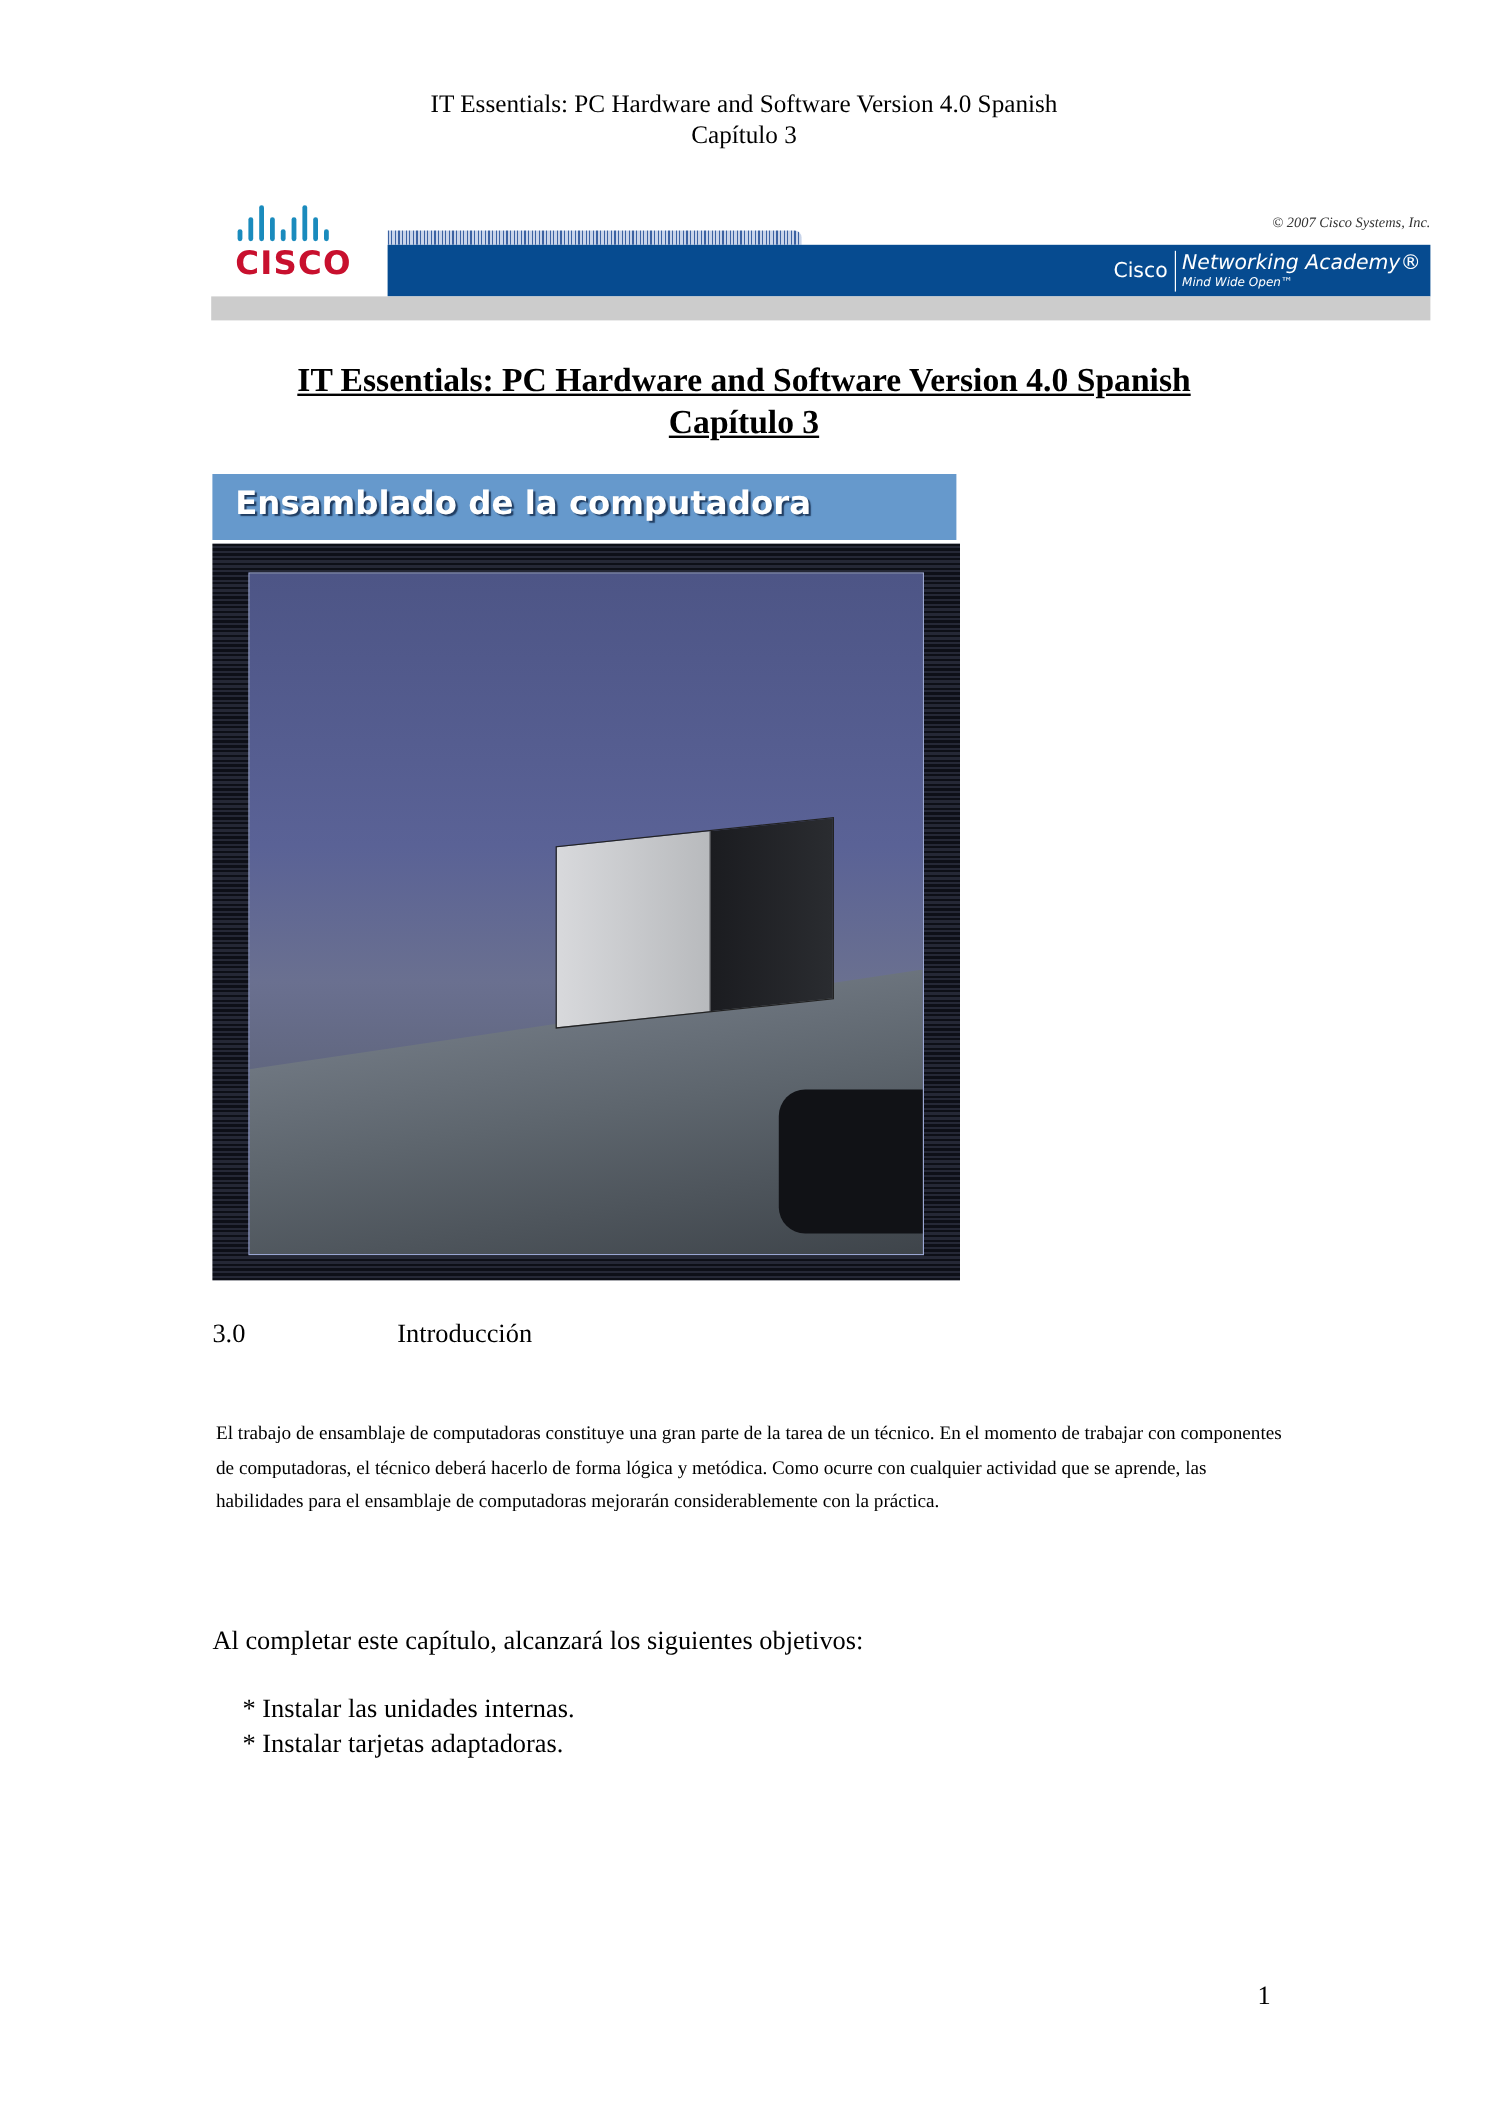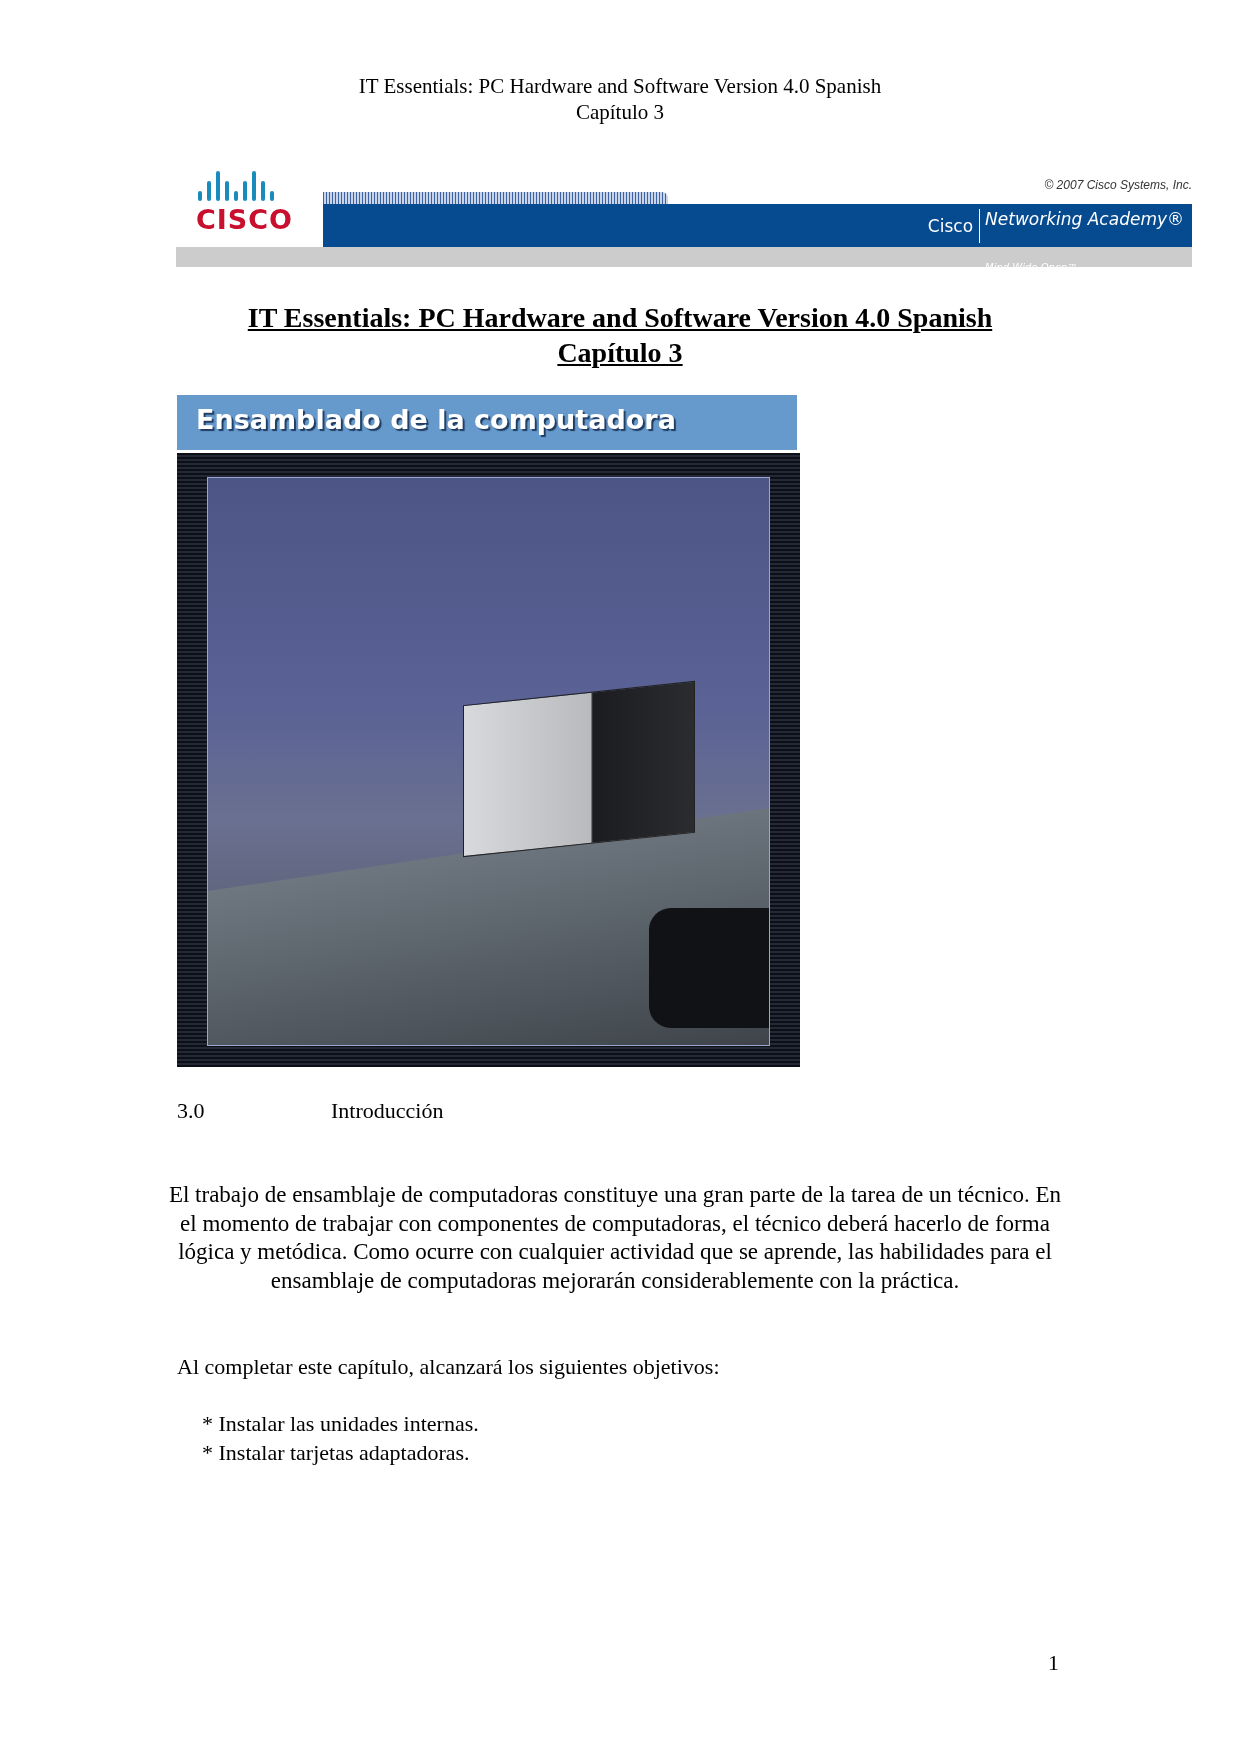--- a/index.html
+++ b/index.html
@@ -11,28 +11,28 @@
   .logo { position: absolute; left: 20px; top: 5px; width: 95px; height: 75px; }
   .logo .bars { display: flex; align-items: flex-end; gap: 5px; height: 34px; margin-left: 2px; }
   .logo .bars span { width: 4px; background: #1a8bbd; display: block; border-radius: 2px; }
   .logo .word { font-family: "DejaVu Sans", sans-serif; font-weight: bold; color: #c8102e;
                 font-size: 27px; letter-spacing: 1px; margin-top: 3px; }
   .stripe { position: absolute; left: 147px; top: 30px; width: 345px; height: 12px;
             background: repeating-linear-gradient(90deg, #3c62a2 0 1px, #c8d4ea 1px 3px);
             border-radius: 0 6px 0 0; }
   .bluebar { position: absolute; left: 147px; top: 42px; width: 869px; height: 43px; background: #064b90; }
   .graybar { position: absolute; left: 0; top: 85px; width: 1016px; height: 20px; background: #cccccc; }
-  .copyright { position: absolute; right: 0; top: 16px; font-family: Liberation Sans, sans-serif;
+  .copyright { position: absolute; right: 0; top: 16px; font-family: Liberation Serif, serif;
                font-style: italic; font-size: 12px; color: #333; }
   .academy { position: absolute; right: 8px; top: 47px; color: #fff; font-family: "DejaVu Sans", sans-serif;
              display: flex; align-items: flex-start; }
   .academy .cisco { font-size: 17px; padding-right: 6px; border-right: 1px solid #fff; line-height: 34px; }
   .academy .na { padding-left: 5px; font-style: italic; }
   .academy .na .t1 { font-size: 17px; line-height: 20px; }
-  .academy .na .t2 { font-size: 10px; line-height: 13px; margin-top: 32px; }
+  .academy .na .t2 { font-size: 10px; line-height: 13px; }
   .title { position: absolute; left: 0; width: 1240px; top: 300px; text-align: center;
            font-weight: bold; font-size: 28px; line-height: 35px; }
   .title span { text-decoration: underline; }
   .figure { position: absolute; left: 177px; top: 395px; width: 517px; height: 672px; }
   .fig-head { position: absolute; left: 0; top: 0; width: 620px; height: 55px; background: #6699cc; }
   .fig-head span { position: absolute; left: 19px; top: 9px; font-family: "DejaVu Sans", sans-serif;
                    font-weight: bold; font-size: 27px; color: #fff; text-shadow: 2px 2px 1px #203c60; }
   .fig-img { position: absolute; left: 0; top: 58px; width: 623px; height: 614px;
              background: repeating-linear-gradient(180deg, #0d0f17 0 2px, #252836 2px 4px); }
   .fig-inner { position: absolute; left: 30px; top: 24px; width: 561px; height: 567px;
@@ -42,21 +42,21 @@
   .desk { position: absolute; left: 0; top: 330px; width: 561px; height: 237px;
           background: linear-gradient(170deg, #7e8692 0%, #5e666e 50%, #3e444a 100%);
           clip-path: polygon(0 35%, 100% 0, 100% 100%, 0 100%); }
   .pc { position: absolute; left: 255px; top: 215px; width: 230px; height: 150px;
         background: linear-gradient(90deg, #d8d9dc 0%, #b8babd 55%, #1b1c20 56%, #2a2c30 100%);
         transform: skewY(-6deg); border: 1px solid #222; }
   .chair { position: absolute; right: 0; top: 430px; width: 120px; height: 120px; background: #111216;
            border-radius: 22px 0 0 22px; }
   .section { position: absolute; left: 177px; top: 1097px; font-size: 22px; line-height: 28px; }
   .section .num { display: inline-block; width: 154px; }
-  .para { position: absolute; left: 165px; top: 1181px; width: 900px; font-size: 23px; line-height: 28.5px; text-align: center; }
+  .para { position: absolute; left: 180px; top: 1181px; width: 900px; font-size: 16px; line-height: 28.5px; }
   .para2 { position: absolute; left: 177px; top: 1353px; font-size: 22px; line-height: 28px; }
   .list { position: absolute; left: 202px; top: 1410px; margin: 0; padding: 0; list-style: none;
           font-size: 22px; line-height: 28.5px; }
   .pagenum { position: absolute; left: 1048px; top: 1650px; font-size: 22px; }
 </style>
 </head>
 <body>
 
 <div class="run-header">
   <div>IT Essentials: PC Hardware and Software Version 4.0 Spanish</div>

